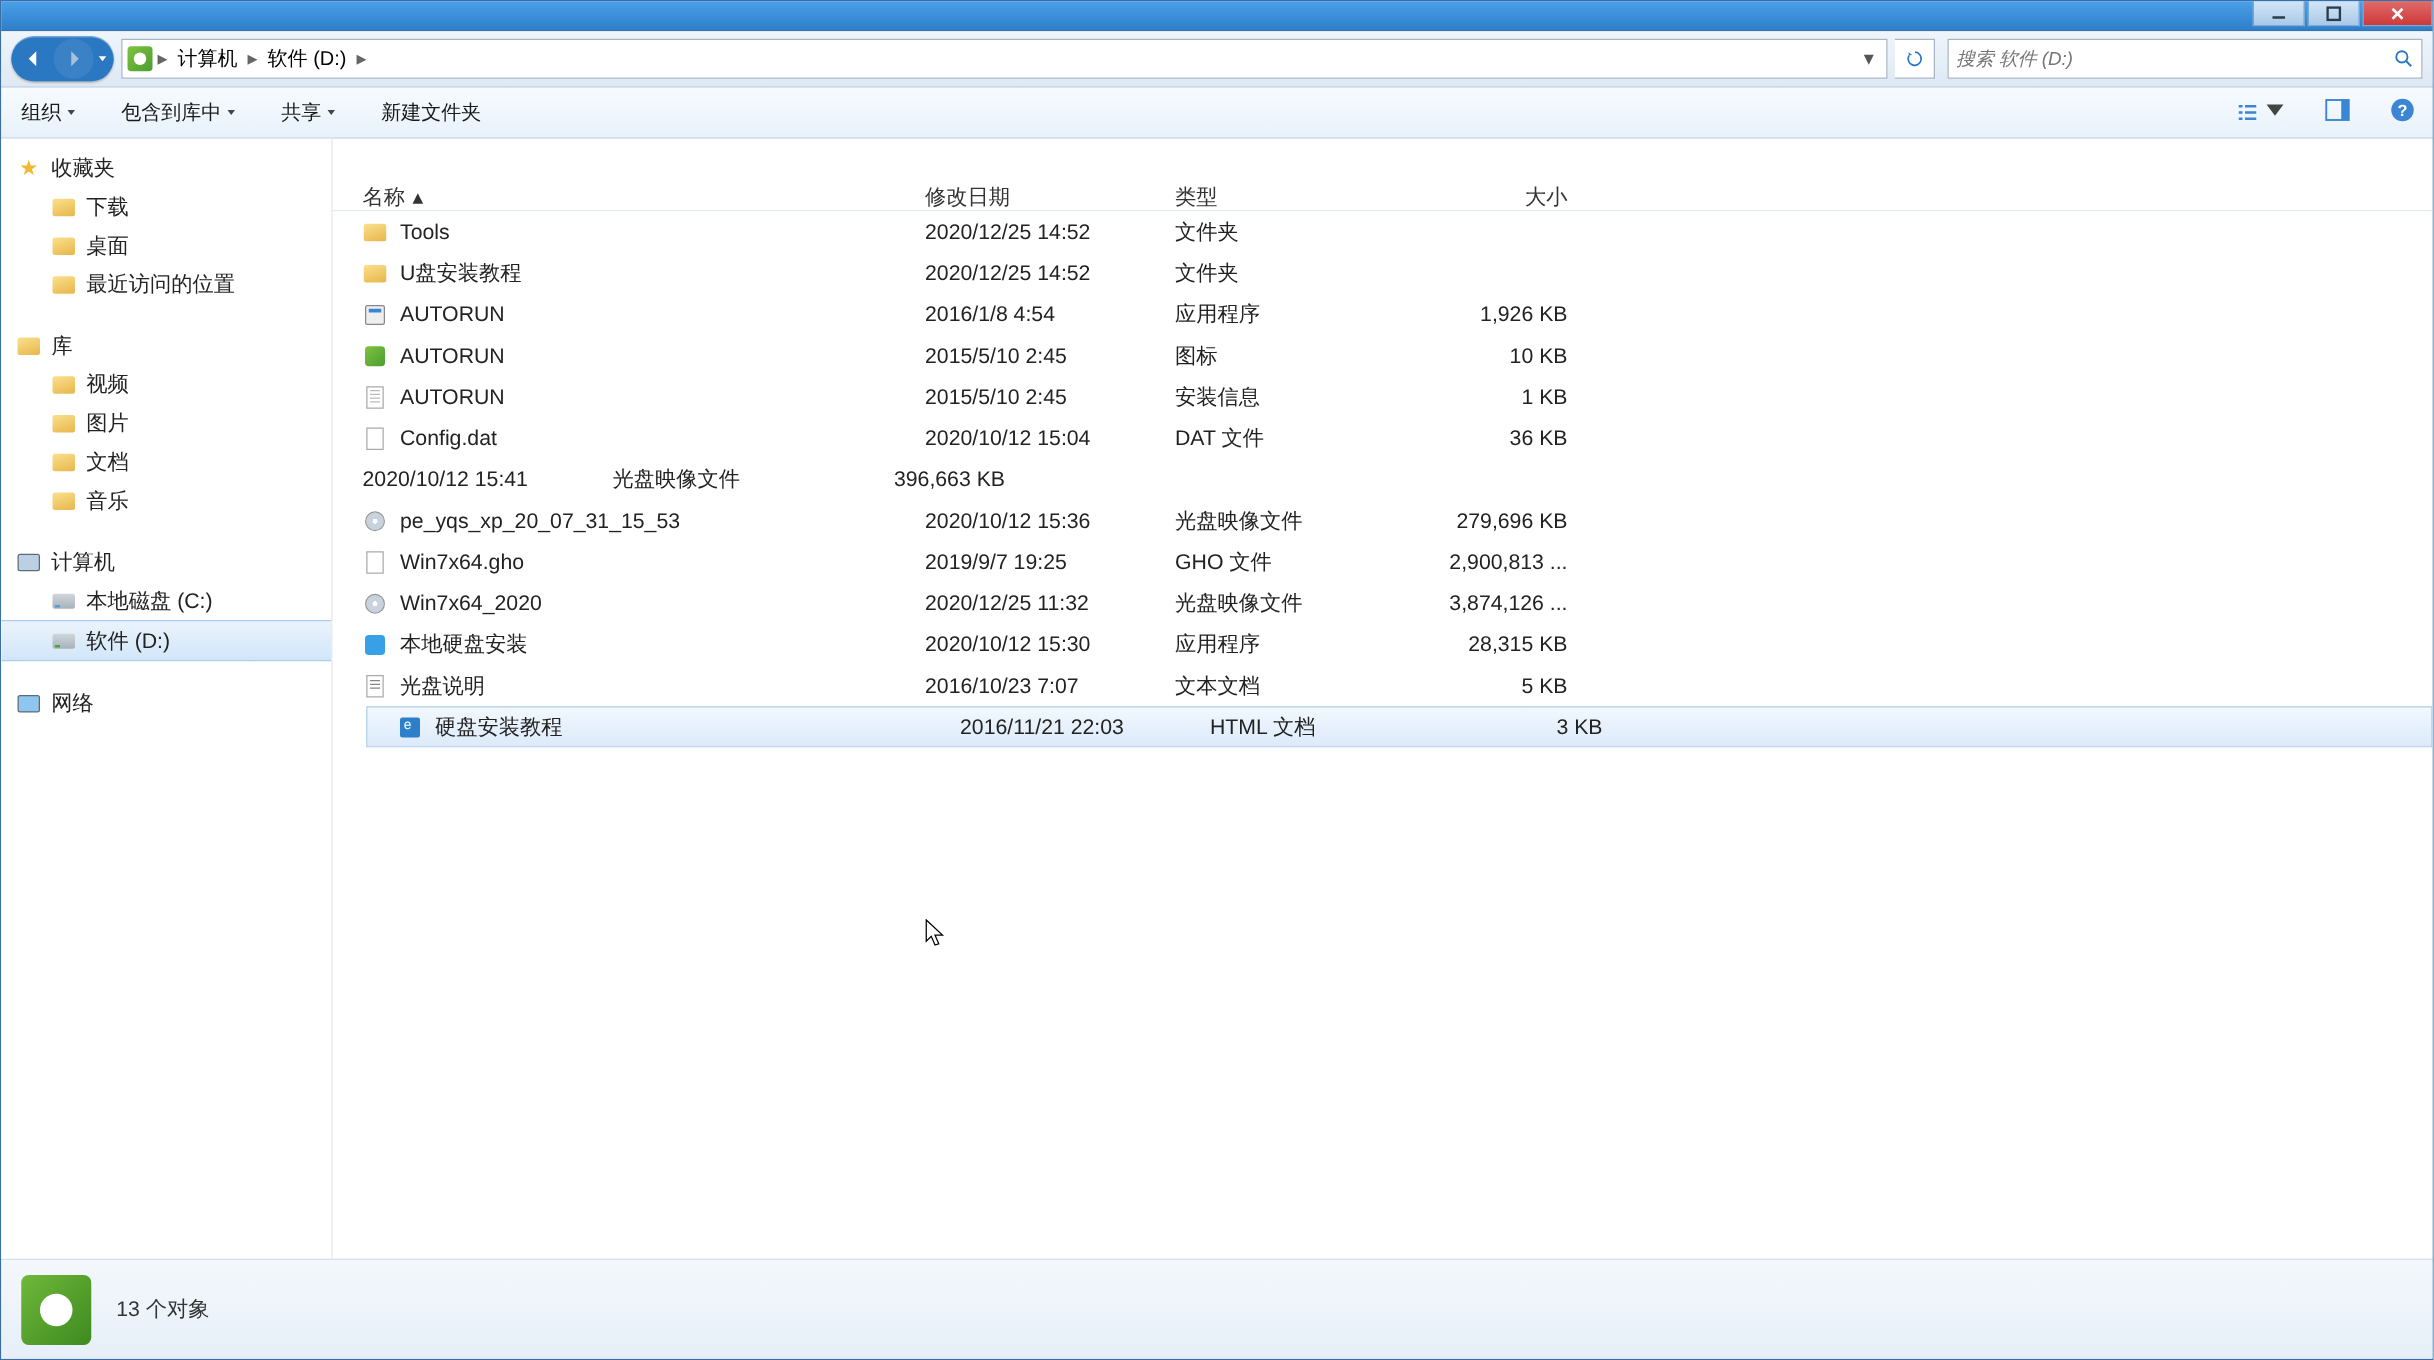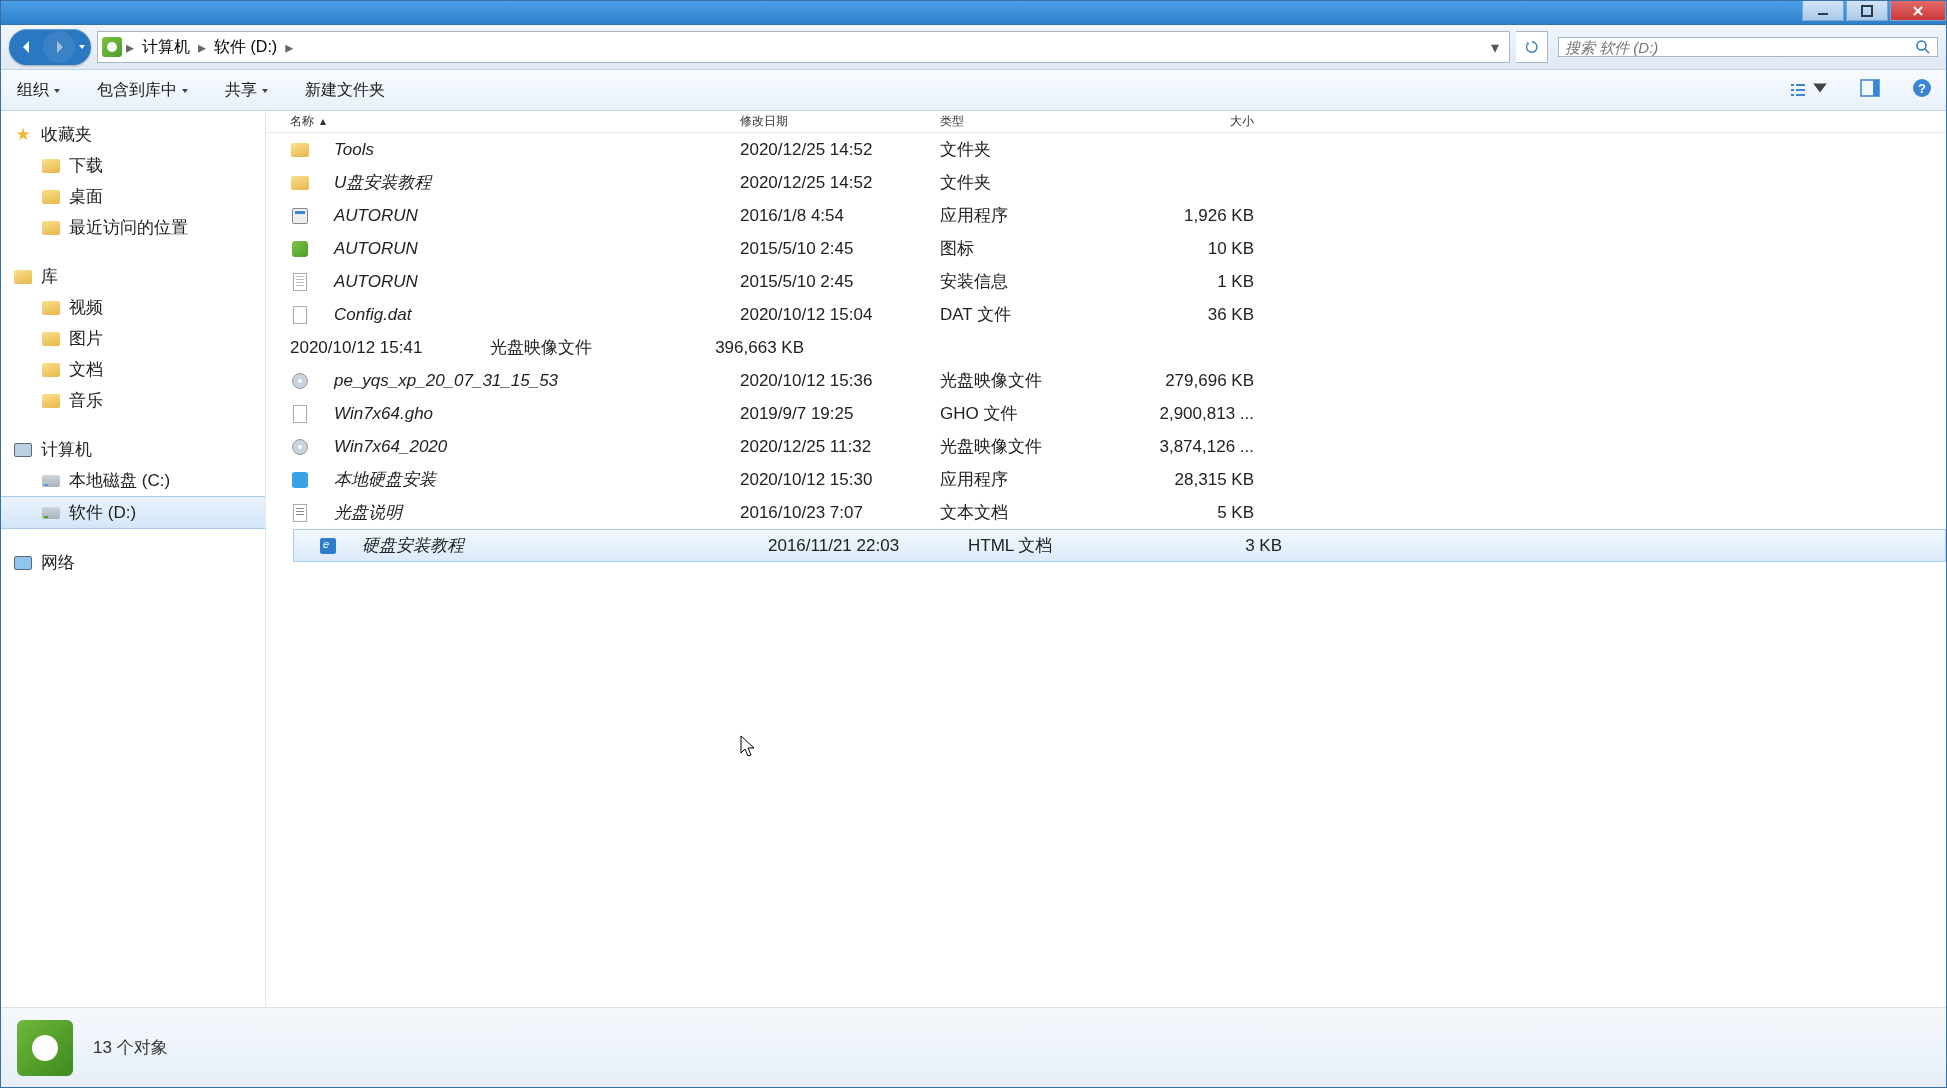--- a/index.html
+++ b/index.html
@@ -26,21 +26,21 @@
 .dropdown-tiny svg { width: 8px; height: 8px; fill:#fff; }
 
 .address-bar { flex: 1; height: 32px; background: #fff; border: 1px solid #a7b6c6; display: flex; align-items: center; padding: 0 4px; gap: 4px; font-size: 16px; }
 .addr-icon { width: 20px; height: 20px; background: linear-gradient(135deg,#7fc241,#4a9e2f); border-radius: 3px; display: flex; align-items: center; justify-content: center; }
 .addr-icon::after { content:""; width:10px; height:10px; background:#fff; border-radius:50%; }
 .addr-seg { display: flex; align-items: center; gap: 4px; padding: 0 4px; cursor: pointer; }
 .chev { color: #666; }
 .addr-dd { margin-left: auto; width: 20px; text-align: center; color: #555; }
 .refresh-box { width: 32px; height: 32px; border: 1px solid #a7b6c6; border-left: none; background: #fff; display: flex; align-items: center; justify-content: center; cursor: pointer; }
 .refresh-box svg { width: 14px; height: 14px; fill:#2a77c2; }
-.search-bar { width: 380px; height: 20px; background: #fff; border: 1px solid #a7b6c6; display: flex; align-items: center; padding: 0 6px; gap: 6px; margin-left: 4px; }
+.search-bar { width: 380px; height: 32px; background: #fff; border: 1px solid #a7b6c6; display: flex; align-items: center; padding: 0 6px; gap: 6px; margin-left: 4px; }
 .search-bar input { border: none; outline: none; flex: 1; font-style: italic; color: #888; font-size: 15px; }
 .search-bar svg { width: 16px; height: 16px; fill: #2a77c2; }
 
 
 .toolbar { height: 42px; background: linear-gradient(to bottom, #f7fbff, #e8f1fa); border-top: 1px solid #c2d3e4; border-bottom: 1px solid #c2d3e4; display: flex; align-items: center; padding: 0 8px; gap: 20px; font-size: 16px; }
 .tb-item { display: flex; align-items: center; gap: 4px; padding: 3px 8px; cursor: pointer; color: #1a1a1a; }
 .tb-spacer { flex: 1; }
 .tb-icon { padding: 3px 6px; cursor: pointer; }
 .tb-caret svg { width: 8px; height: 8px; fill:#444; }
 .view-btn { display:flex; align-items:center; gap:4px; border:1px solid transparent; padding:2px 4px; }
@@ -57,31 +57,31 @@
 .ic { width: 20px; height: 20px; display: inline-flex; align-items: center; justify-content: center; }
 .ic-star { color:#f2b632; }
 .ic-folder { background: linear-gradient(160deg,#fbe08e,#e7b64a); border-radius:2px; width:18px; height:14px; }
 .ic-drive { background: linear-gradient(#cfd6dc,#a9b2bb); border-radius:2px; width:18px; height:12px; position:relative; }
 .ic-drive::after{content:"";position:absolute;left:2px;bottom:1px;width:4px;height:2px;background:#4aa0e8;}
 .ic-drive.sw::after{background:#4aa82f;}
 .ic-mon { width:18px;height:14px;border:1px solid #5a6b7a;background:#bcd0e4;border-radius:2px; }
 
 
 .file-list { flex: 1; display: flex; flex-direction: column; }
-.col-headers { display: flex; height: 22px; align-items: center; font-size: 12px; color: #333; border-bottom: 1px solid #e3e8ee; padding-left: 16px; }
+.col-headers { display: flex; height: 22px; align-items: center; font-size: 17px; color: #333; border-bottom: 1px solid #e3e8ee; padding-left: 16px; margin-top: 36px; }
 .col { padding: 4px 8px; }
 .col-name { width: 450px; }
 .col-date { width: 200px; }
 .col-type { width: 200px; }
 .col-size { width: 130px; text-align: right; }
 .sort-ind { display:inline-block; margin-left:6px; }
 .rows { overflow-y: auto; }
 .row { display: flex; align-items: center; height: 33px; font-size: 17px; color: #222; padding-left: 16px; cursor: pointer; }
 .row.selected { background: linear-gradient(to bottom, #f2f8fe, #dbeafa); border: 1px solid #a9cdee; margin-left: 27px; }
-.row .col-name { display: flex; align-items: center; gap: 24px; font-style: italic; }
+.row .col-name { display: flex; align-items: center; gap: 10px; }
 .file-ic { width: 20px; height: 20px; display: inline-flex; align-items: center; justify-content: center; }
 .fi-folder { background: linear-gradient(160deg,#fbe08e,#e7b64a); border-radius:2px; width:18px; height:14px; }
 .fi-exe { width:16px;height:16px;border:1px solid #888;background:#eee;border-radius:2px;position:relative; }
 .fi-exe::after{content:"";position:absolute;top:2px;left:2px;right:2px;height:3px;background:#3a85d4;}
 .fi-ico { width:16px;height:16px;background:linear-gradient(135deg,#7fc241,#4a9e2f);border-radius:3px; }
 .fi-inf { width:14px;height:18px;border:1px solid #aaa;background:#fff;position:relative; }
 .fi-inf::before{content:"";position:absolute;top:2px;left:2px;right:2px;height:1px;background:#bbb;box-shadow:0 3px #bbb,0 6px #bbb,0 9px #bbb;}
 .fi-dat { width:14px;height:18px;border:1px solid #aaa;background:#fff; }
 .fi-iso { width:16px;height:16px;border-radius:50%;background:radial-gradient(circle,#fff 20%,#c9d3de 21%,#c9d3de 100%);border:1px solid #999; }
 .fi-gho { width:14px;height:18px;border:1px solid #aaa;background:#fff; }

